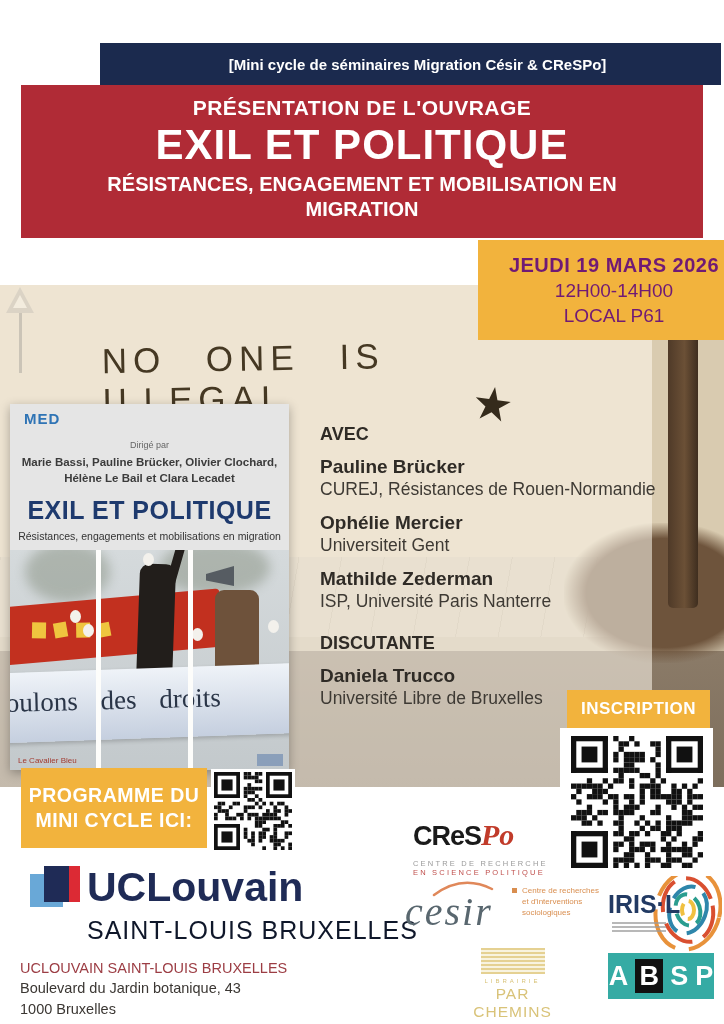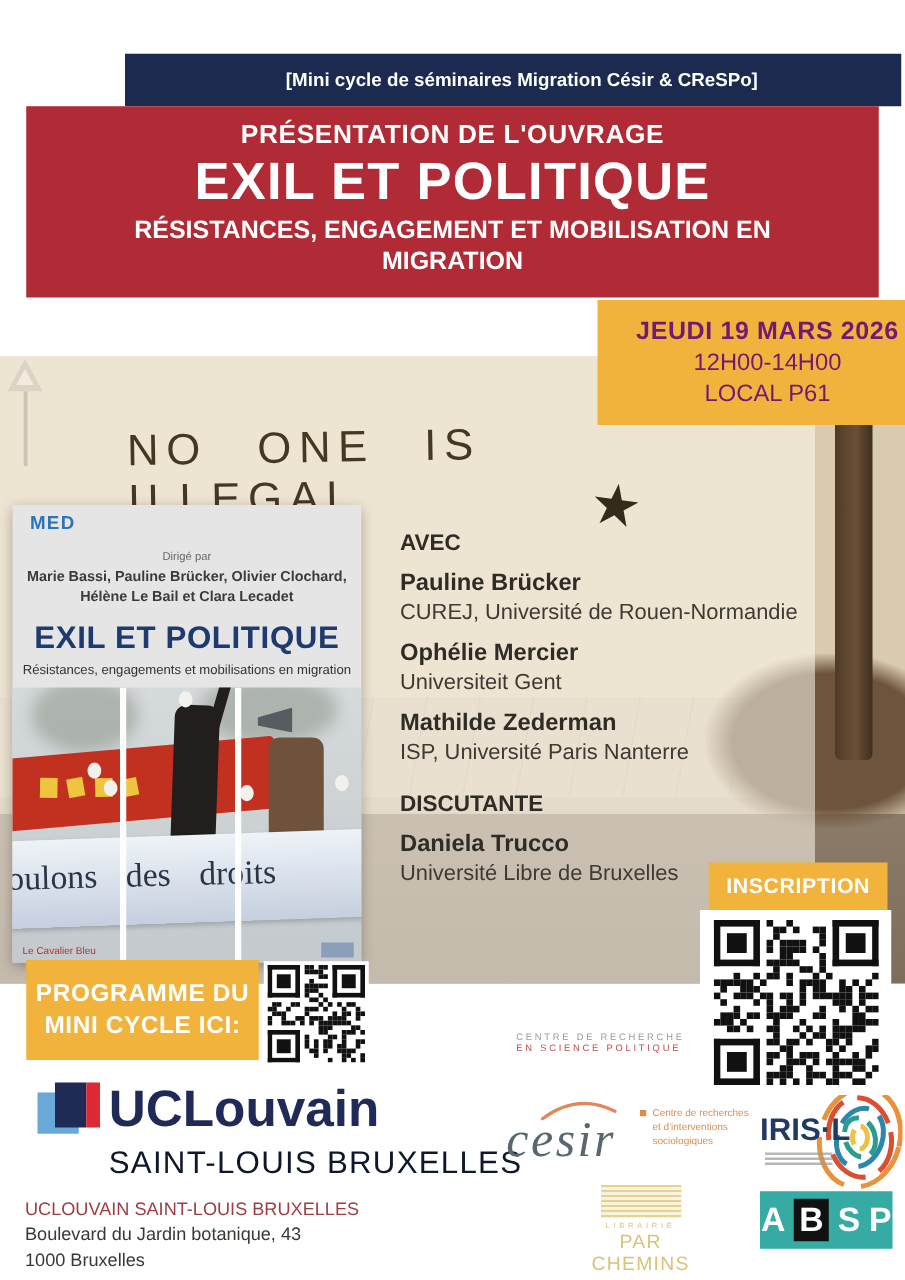--- a/index.html
+++ b/index.html
@@ -245,21 +245,21 @@
       <div class="gap g2"></div>
       <div class="publisher">Le Cavalier Bleu</div>
       <div class="mini-logo"></div>
     </div>
   </div>
 
   <div class="abs speakers">
     <div class="avec">AVEC</div>
     <div class="spk">
       <div class="name">Pauline Brücker</div>
-      <div class="affil">CUREJ, Université de Rouen-Normandie</div>
+      <div class="affil">CUREJ, Résistances de Rouen-Normandie</div>
     </div>
     <div class="spk">
       <div class="name">Ophélie Mercier</div>
       <div class="affil">Universiteit Gent</div>
     </div>
     <div class="spk">
       <div class="name">Mathilde Zederman</div>
       <div class="affil">ISP, Université Paris Nanterre</div>
     </div>
     <div class="discutante">DISCUTANTE</div>
@@ -651,20 +651,23 @@
   <div class="abs ucl-name">UCLouvain</div>
   <div class="abs ucl-campus">SAINT-LOUIS BRUXELLES</div>
 
   <div class="abs address">
     <div class="a1">UCLOUVAIN SAINT-LOUIS BRUXELLES</div>
     <div>Boulevard du Jardin botanique, 43</div>
     <div>1000 Bruxelles</div>
   </div>
 
   <div class="abs crespo">
+    <div class="crespo-name">
+      <span>CReS</span><span class="crespo-po">Po</span>
+    </div>
     <div class="crespo-sub1">CENTRE DE RECHERCHE</div>
     <div class="crespo-sub2">EN SCIENCE POLITIQUE</div>
   </div>
 
   <svg class="abs cesir-swash" width="62" height="18" viewBox="0 0 62 18">
     <path d="M2,15 Q30,-6 60,9" fill="none" stroke="#E0885A" stroke-width="2.5" stroke-linecap="round"></path>
   </svg>
   <div class="abs cesir-name">cesir</div>
   <div class="abs cesir-bullet"></div>
   <div class="abs cesir-text">

